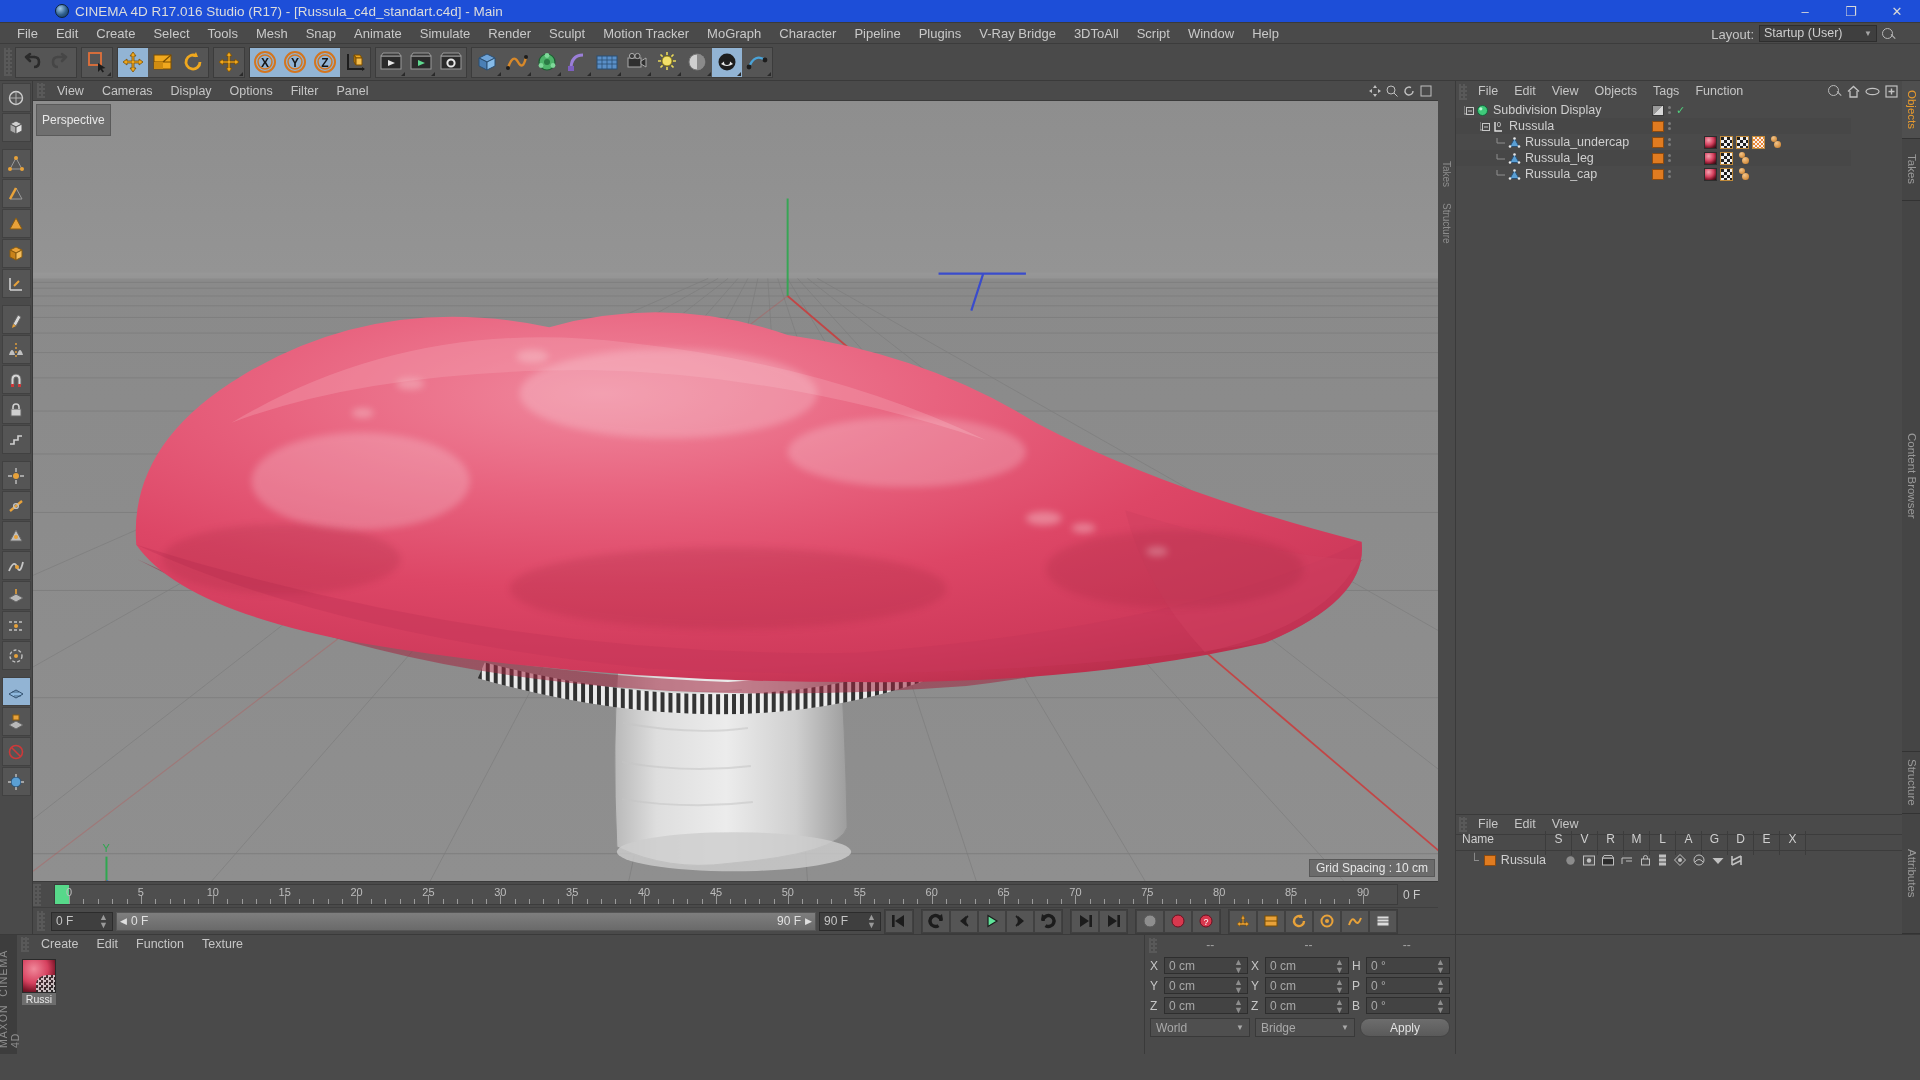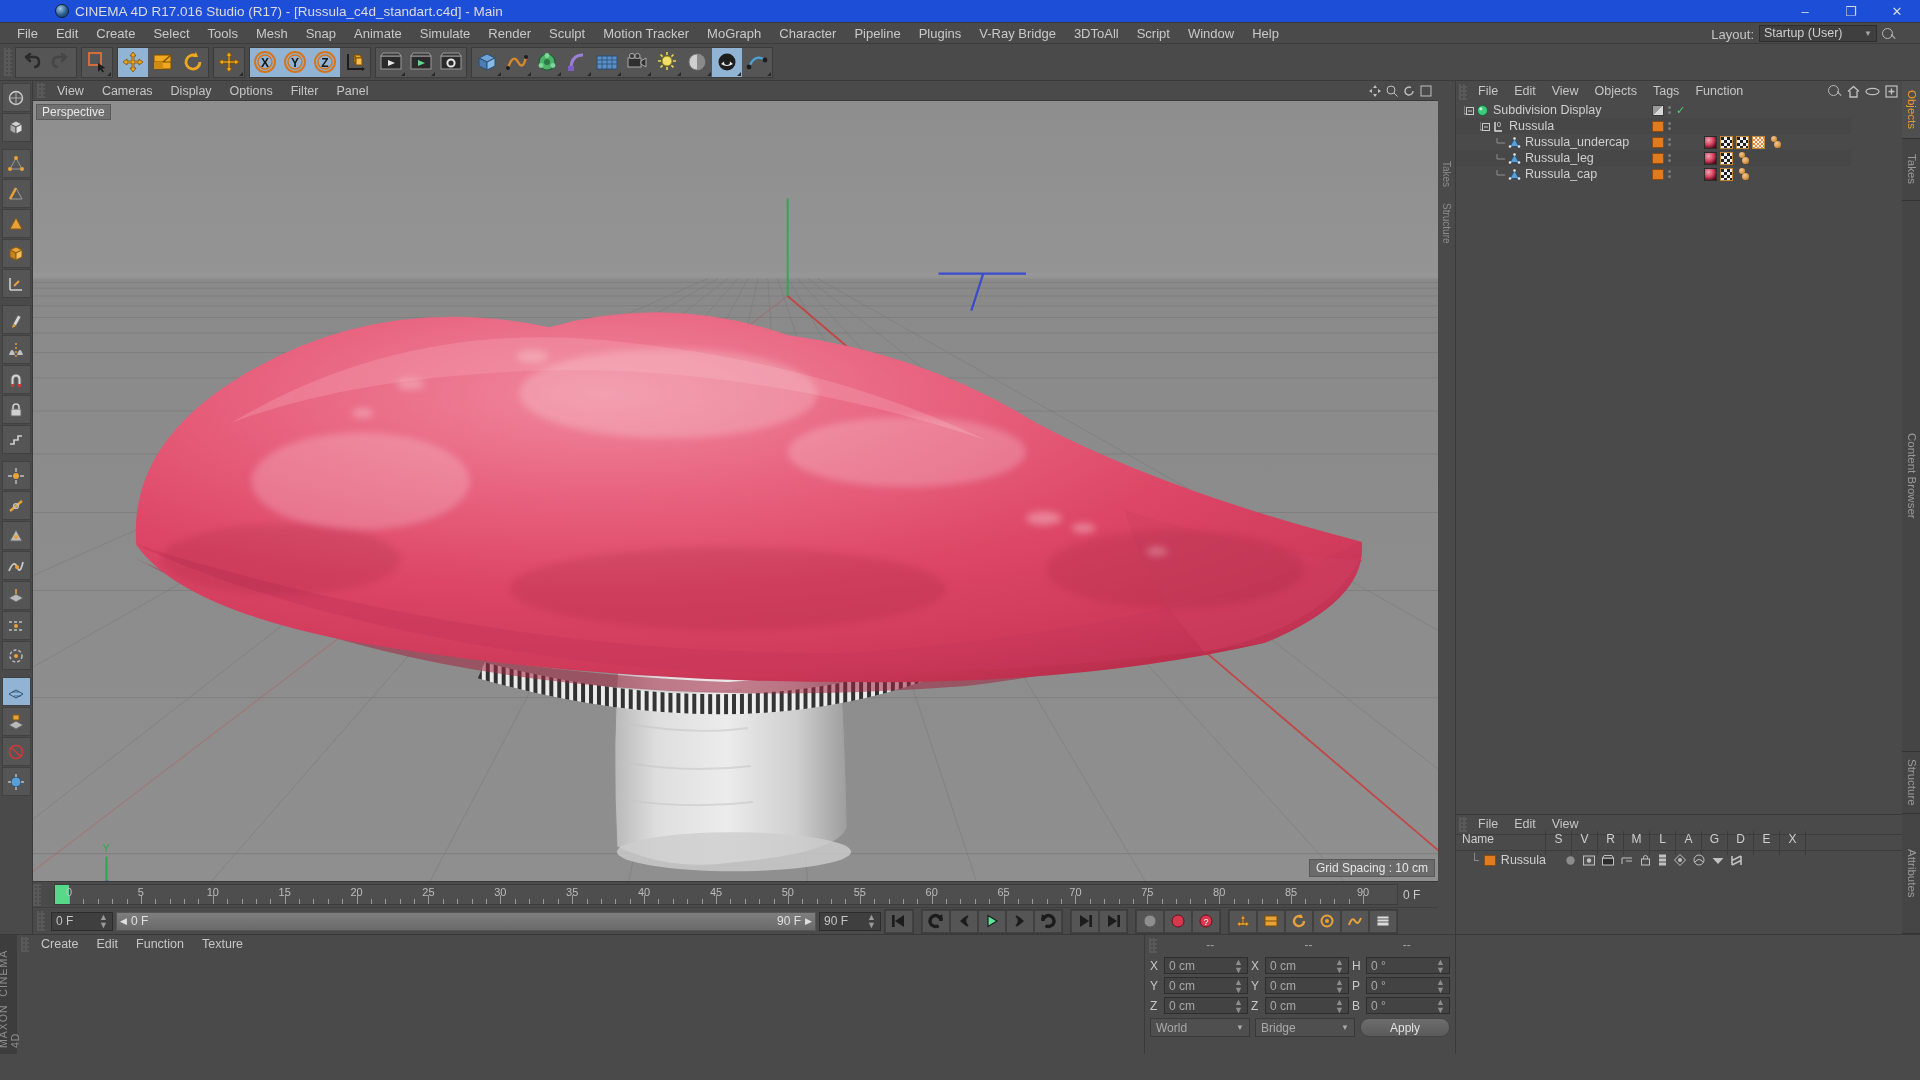--- a/index.html
+++ b/index.html
@@ -71,21 +71,21 @@
   .ltbtn.sel{background:#92b4d4;}
   .ltsep{height:5px;}
   
   #vpcol{flex:1;display:flex;flex-direction:column;min-width:0;}
   #vpmenu{height:20px;background:#4a4a4a;display:flex;align-items:center;padding-left:4px;border-bottom:1px solid #3a3a3a;}
   #vpmenu .mi{padding:0 9px;font-size:12.5px;color:#c6c6c6;line-height:20px;}
   #vpmenu .vicons{margin-left:auto;display:flex;gap:5px;padding-right:6px;align-items:center;}
   #viewport{flex:1;position:relative;overflow:hidden;background:#8f8f8f;}
   #persplabel{
     position:absolute;left:3px;top:3px;background:#6f6f6f;color:#e8e8e8;font-size:12px;
-    padding:0 5px;z-index:5;border:1px solid #5a5a5a;
+    padding:8px 5px;z-index:5;border:1px solid #5a5a5a;
   }
   #gridlabel{
     position:absolute;right:3px;bottom:4px;background:#6b6b6b;color:#e6e6e6;font-size:12px;
     padding:1px 6px;z-index:5;border:1px solid #585858;
   }
   
   #timeline{height:26px;background:#4a4a4a;display:flex;align-items:stretch;border-top:1px solid #3a3a3a;}
   #ruler{flex:1;position:relative;background:#4e4e4e;border:1px solid #3c3c3c;margin:2px 0 2px 10px;}
   #ruler .tk{position:absolute;bottom:0;width:1px;background:#9a9a9a;}
   #ruler .lbl{position:absolute;top:1px;font-size:11px;color:#bdbdbd;transform:translateX(-50%);}
@@ -1306,20 +1306,26 @@
   <div id="matmgr">
     <div id="matmenu">
       <div class="grip" style="height:15px"></div>
       <div id="mat-menu-items" style="display:flex">
           <div class="mi">Create</div>
           <div class="mi">Edit</div>
           <div class="mi">Function</div>
           <div class="mi">Texture</div>
         </div>
     </div>
+    <div id="matbody">
+        <div class="matchip">
+          <div class="matsphere"></div>
+          <div class="matname">Russi</div>
+        </div>
+      </div>
   </div>
   <div id="coordpanel">
     <div id="coordhdr">
       <div class="grip" style="height:15px"></div>
       <div class="dash">--</div>
       <div class="dash">--</div>
       <div class="dash">--</div>
     </div>
     <div id="coordgrid">
         <div class="coordrow">

